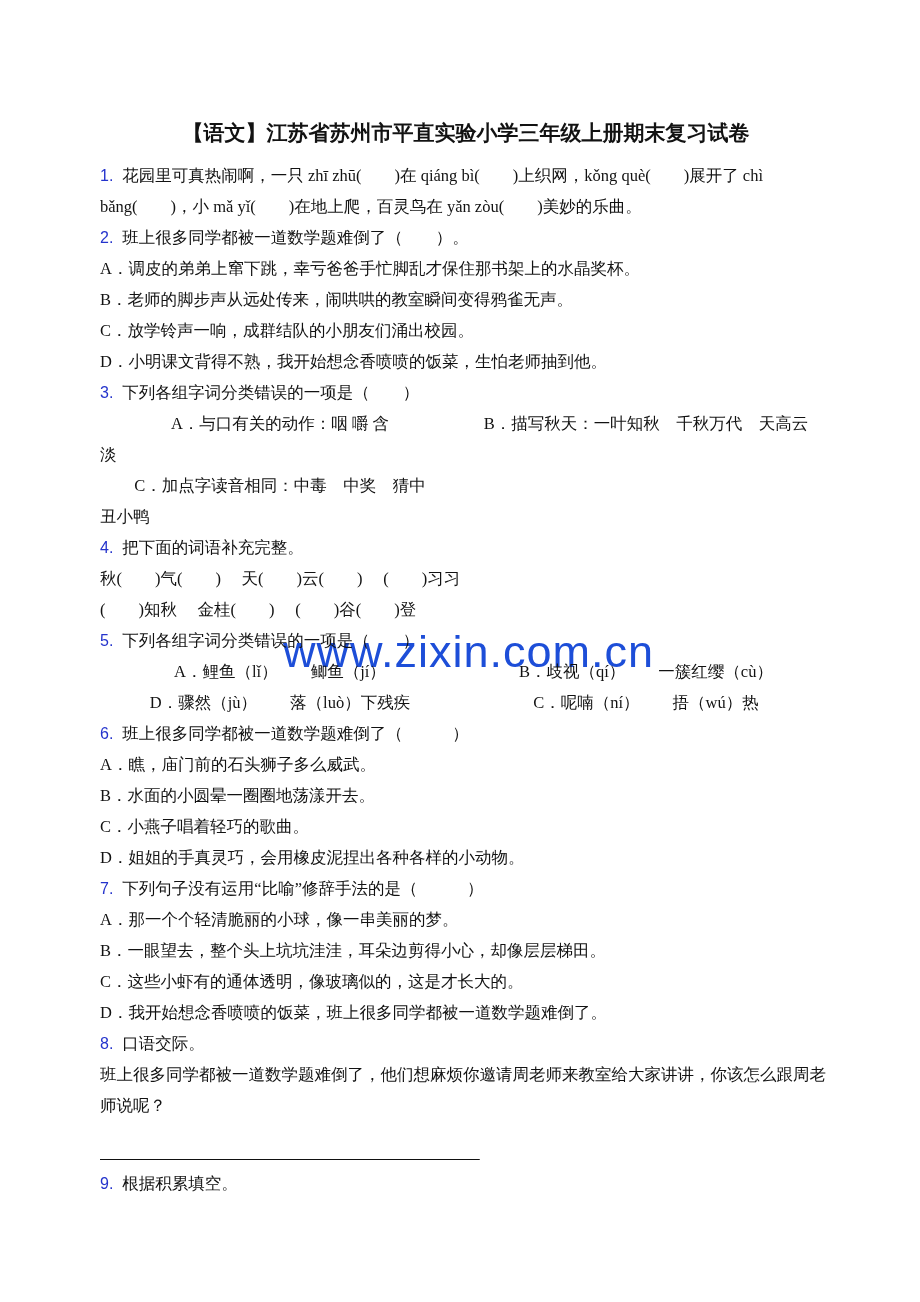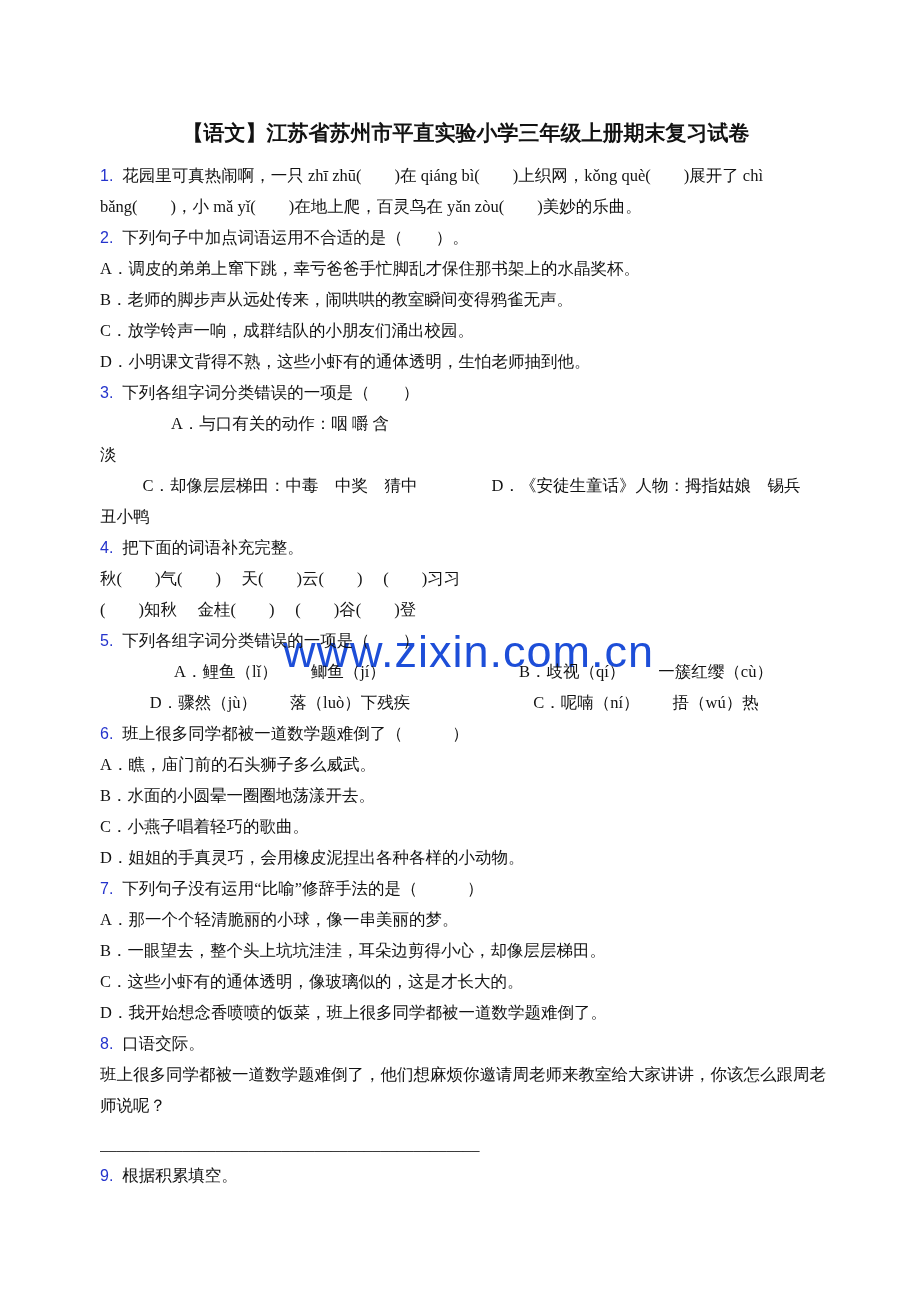--- a/index.html
+++ b/index.html
@@ -42,51 +42,52 @@
   .line { min-height:31px; white-space:pre-wrap; }
   .qnum {
     color:#2433cc;
     margin-right:9px;
     font-family:"Liberation Sans","DejaVu Sans",sans-serif;
     font-size:16px;
   }
   .cols { display:grid; grid-template-columns:360px 1fr; }
   .cols span { white-space:nowrap;text-align:center; }
   .blank-line {
-    margin-top:8px;
+    margin-top:16px;
     letter-spacing:0px;
     color:#121212;
     white-space:nowrap;
     overflow:hidden;
     width:380px;
+    text-decoration:underline;
   }
 </style>
 </head>
 <body>
 
 <div class="page">
 
   <div class="watermark">www.zixin.com.cn</div>
 
   <div class="content">
 
     <div class="title">【语文】江苏省苏州市平直实验小学三年级上册期末复习试卷</div>
 
     <div class="line"><span class="qnum">1.</span><span>花园里可真热闹啊，一只 zhī zhū(　　)在 qiáng bì(　　)上织网，kǒng què(　　)展开了 chì bǎng(　　)，小 mǎ yǐ(　　)在地上爬，百灵鸟在 yǎn zòu(　　)美妙的乐曲。</span></div>
 
-    <div class="line"><span class="qnum">2.</span><span>下列句子中加点词语运用不合适的是（　　）。</span></div>
+    <div class="line"><span class="qnum">2.</span><span>班上很多同学都被一道数学题难倒了（　　）。</span></div>
     <div class="line">A．调皮的弟弟上窜下跳，幸亏爸爸手忙脚乱才保住那书架上的水晶奖杯。</div>
     <div class="line">B．老师的脚步声从远处传来，闹哄哄的教室瞬间变得鸦雀无声。</div>
     <div class="line">C．放学铃声一响，成群结队的小朋友们涌出校园。</div>
-    <div class="line">D．小明课文背得不熟，这些小虾有的通体透明，生怕老师抽到他。</div>
+    <div class="line">D．小明课文背得不熟，我开始想念香喷喷的饭菜，生怕老师抽到他。</div>
 
     <div class="line"><span class="qnum">3.</span><span>下列各组字词分类错误的一项是（　　）</span></div>
-    <div class="line cols"><span>A．与口有关的动作：咽 嚼 含</span></div>
+    <div class="line cols"><span>A．与口有关的动作：咽 嚼 含</span><span>B．描写秋天：一叶知秋　千秋万代　天高云</span></div>
     <div class="line">淡</div>
-    <div class="line cols"><span>C．却像层层梯田：中毒　中奖　猜中</span><span>D．《安徒生童话》人物：拇指姑娘　锡兵</span></div>
+    <div class="line cols"><span>C．加点字读音相同：中毒　中奖　猜中</span></div>
     <div class="line">丑小鸭</div>
 
     <div class="line"><span class="qnum">4.</span><span>把下面的词语补充完整。</span></div>
     <div class="line">秋(　　)气(　　)　 天(　　)云(　　)　 (　　)习习</div>
     <div class="line">(　　)知秋　 金桂(　　)　 (　　)谷(　　)登</div>
 
     <div class="line"><span class="qnum">5.</span><span>下列各组字词分类错误的一项是（　　）</span></div>
     <div class="line cols"><span>A．鲤鱼（lǐ）　　鲫鱼（jí）</span><span>B．歧视（qí）　　一簇红缨（cù）</span></div>
     <div class="line cols"><span>D．骤然（jù）　　落（luò）下残疾</span><span>C．呢喃（ní）　　捂（wú）热</span></div>
 

